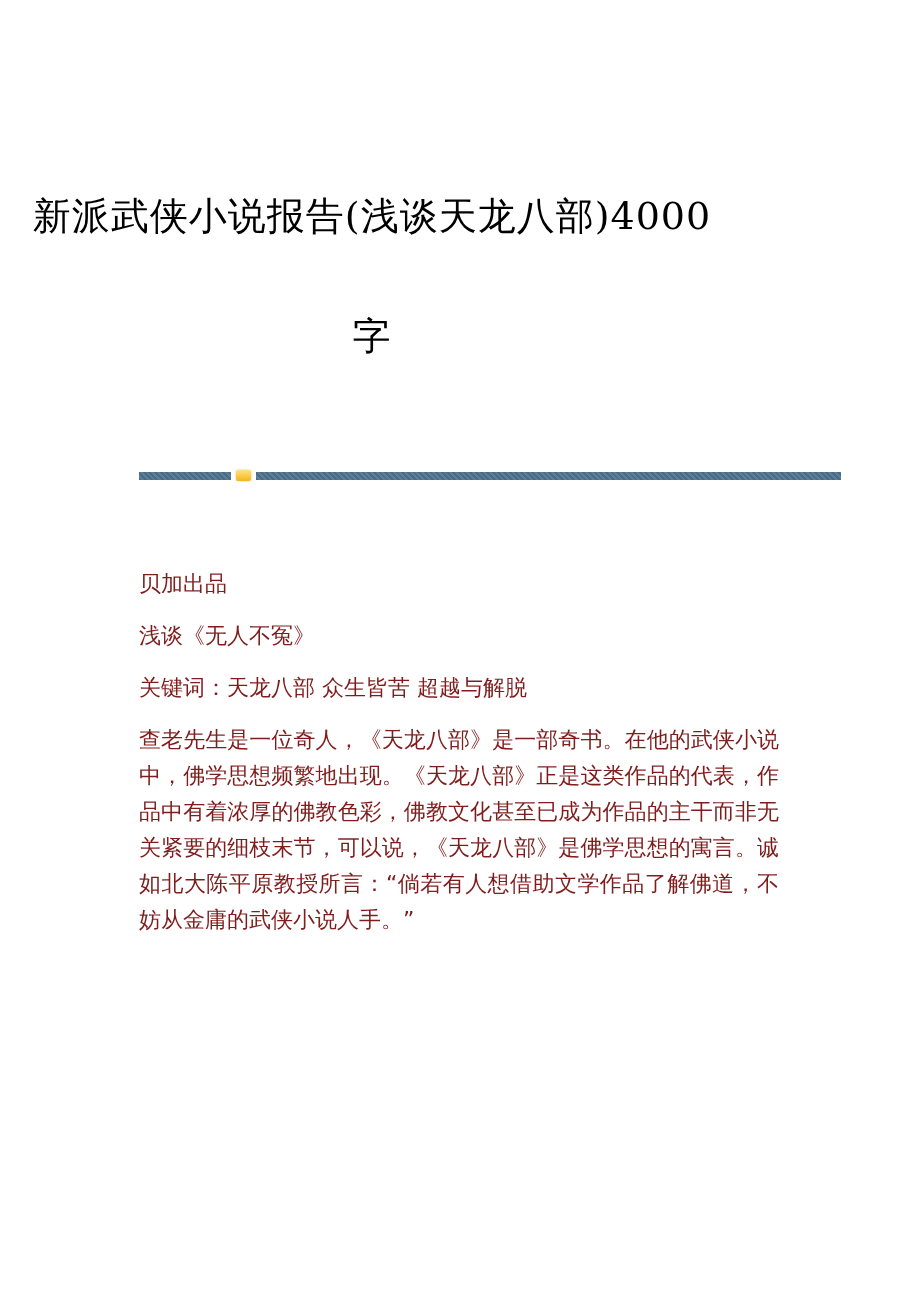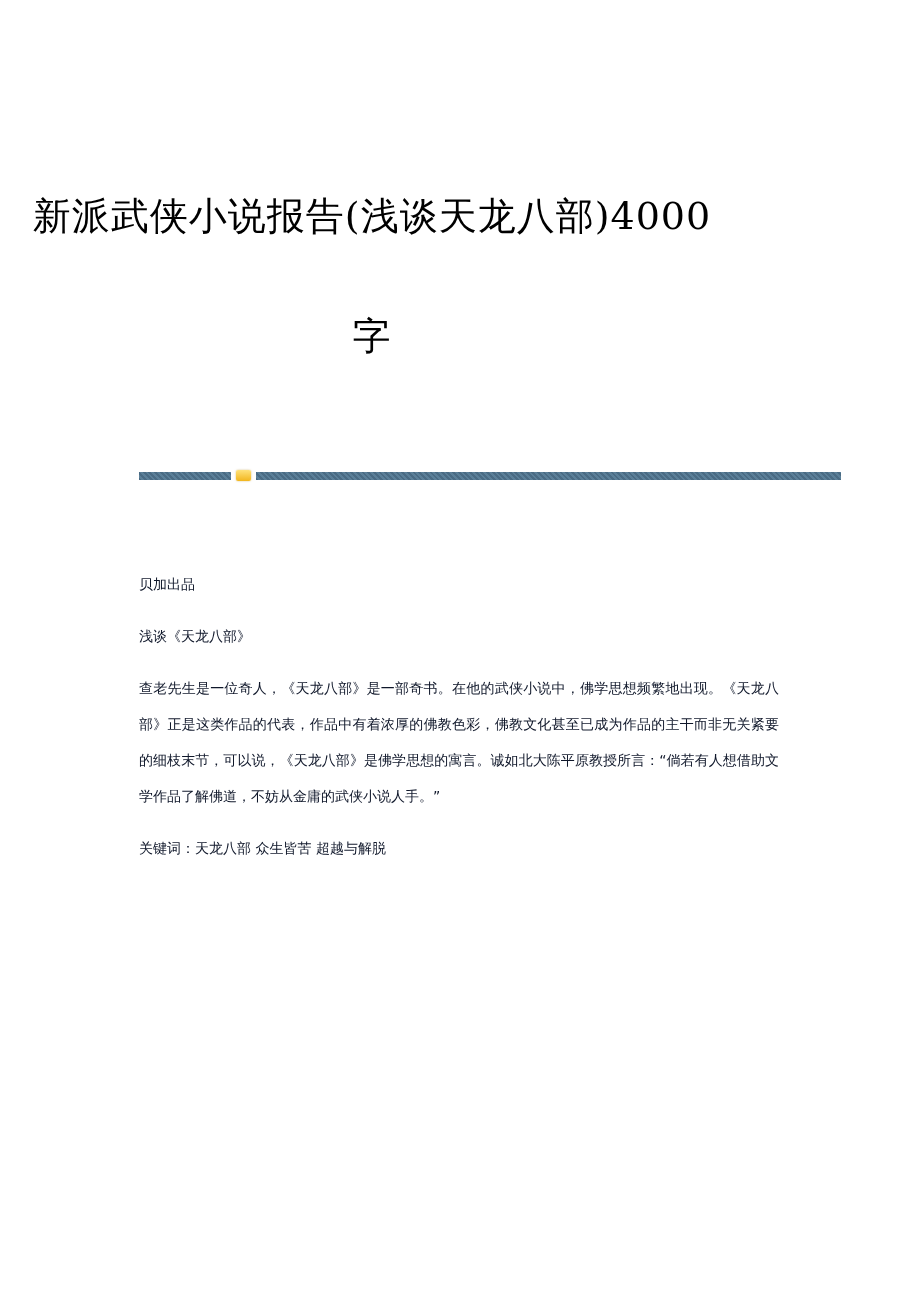--- a/index.html
+++ b/index.html
@@ -28,34 +28,34 @@
     .divider .ornament {
       position: absolute; left: 97px; top: 0; width: 15px; height: 11px;
       background: linear-gradient(#ffe27a, #f2b61e);
       border-radius: 2px;
       box-shadow: 0 0 2px rgba(180,140,40,0.6);
     }
 
     .body {
       position: absolute; left: 139px; top: 566px; width: 640px;
       font-family: "DejaVu Sans", "Liberation Sans", sans-serif;
-      font-size: 14px; line-height: 36px; color: #0f172a;
+      font-size: 22px; line-height: 36px; color: #7f1d1d;
     }
     .para { margin: 0 0 16px 0; text-align: justify; }
   </style>
 </head>
 <body>
 
 <div class="title title-1">新派武侠小说报告(浅谈天龙八部)4000</div>
 <div class="title title-2">字</div>
 
 <div class="divider">
   <div class="bar bar-left"></div>
   <div class="ornament"></div>
   <div class="bar bar-right"></div>
 </div>
 
 <div class="body">
   <p class="para">贝加出品</p>
-  <p class="para">浅谈《天龙八部》</p>
+  <p class="para">浅谈《无人不冤》</p>
+  <p class="para">关键词：天龙八部 众生皆苦 超越与解脱</p>
   <p class="para">查老先生是一位奇人，《天龙八部》是一部奇书。在他的武侠小说中，佛学思想频繁地出现。《天龙八部》正是这类作品的代表，作品中有着浓厚的佛教色彩，佛教文化甚至已成为作品的主干而非无关紧要的细枝末节，可以说，《天龙八部》是佛学思想的寓言。诚如北大陈平原教授所言：“倘若有人想借助文学作品了解佛道，不妨从金庸的武侠小说人手。”</p>
-  <p class="para">关键词：天龙八部 众生皆苦 超越与解脱</p>
 </div>
 
 </body></html>

